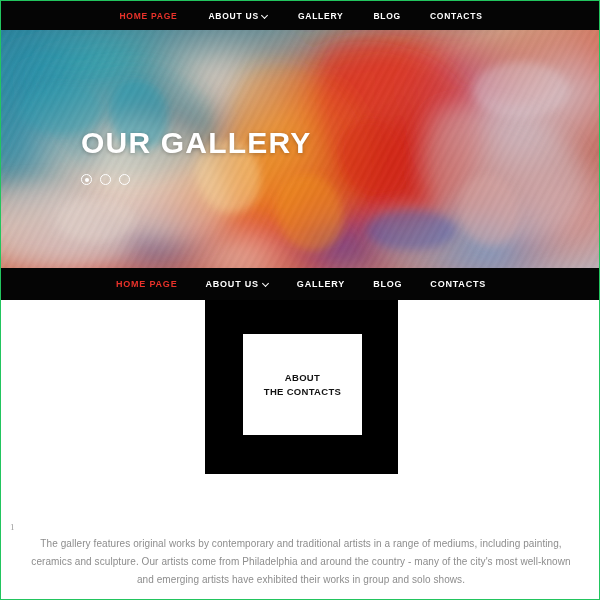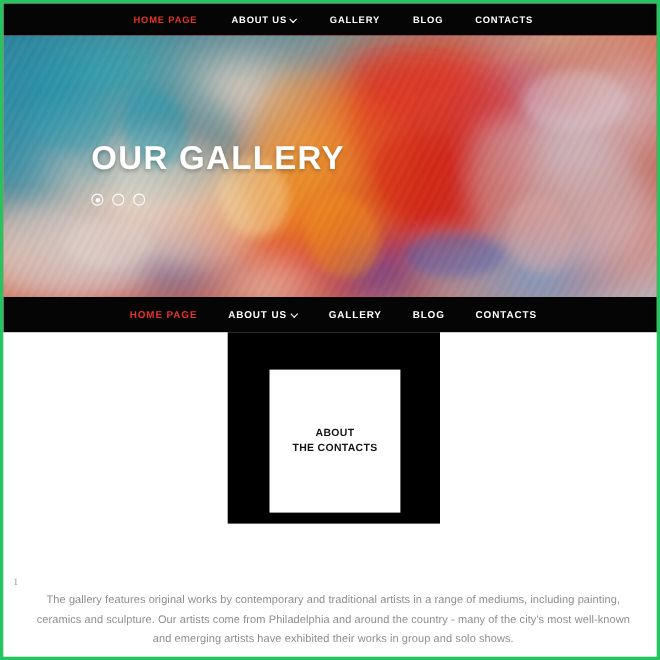--- a/index.html
+++ b/index.html
@@ -13,21 +13,21 @@
     font-family: "Liberation Sans", sans-serif;
     overflow: hidden;
     position: relative;
   }
   .page {
     position: relative;
     width: 600px;
     height: 600px;
     background: #ffffff;
     box-sizing: border-box;
-    border: 3px solid #22c55e;
+    border: 1px solid #22c55e;
     overflow: hidden;
   }
 
   
   .topbar {
     position: absolute;
     left: 0; top: 0;
     width: 600px;
     height: 29px;
     background: #050505;
@@ -194,21 +194,21 @@
     width: 193px;
     height: 174px;
     background: #000000;
     z-index: 20;
   }
   .about-card {
     position: absolute;
     left: 38px;
     top: 34px;
     width: 119px;
-    height: 130px;
+    height: 101px;
     background: #ffffff;
     display: flex;
     flex-direction: column;
     align-items: center;
     justify-content: center;
   }
   .about-card .line {
     font-size: 9.5px;
     font-weight: bold;
     color: #121212;

